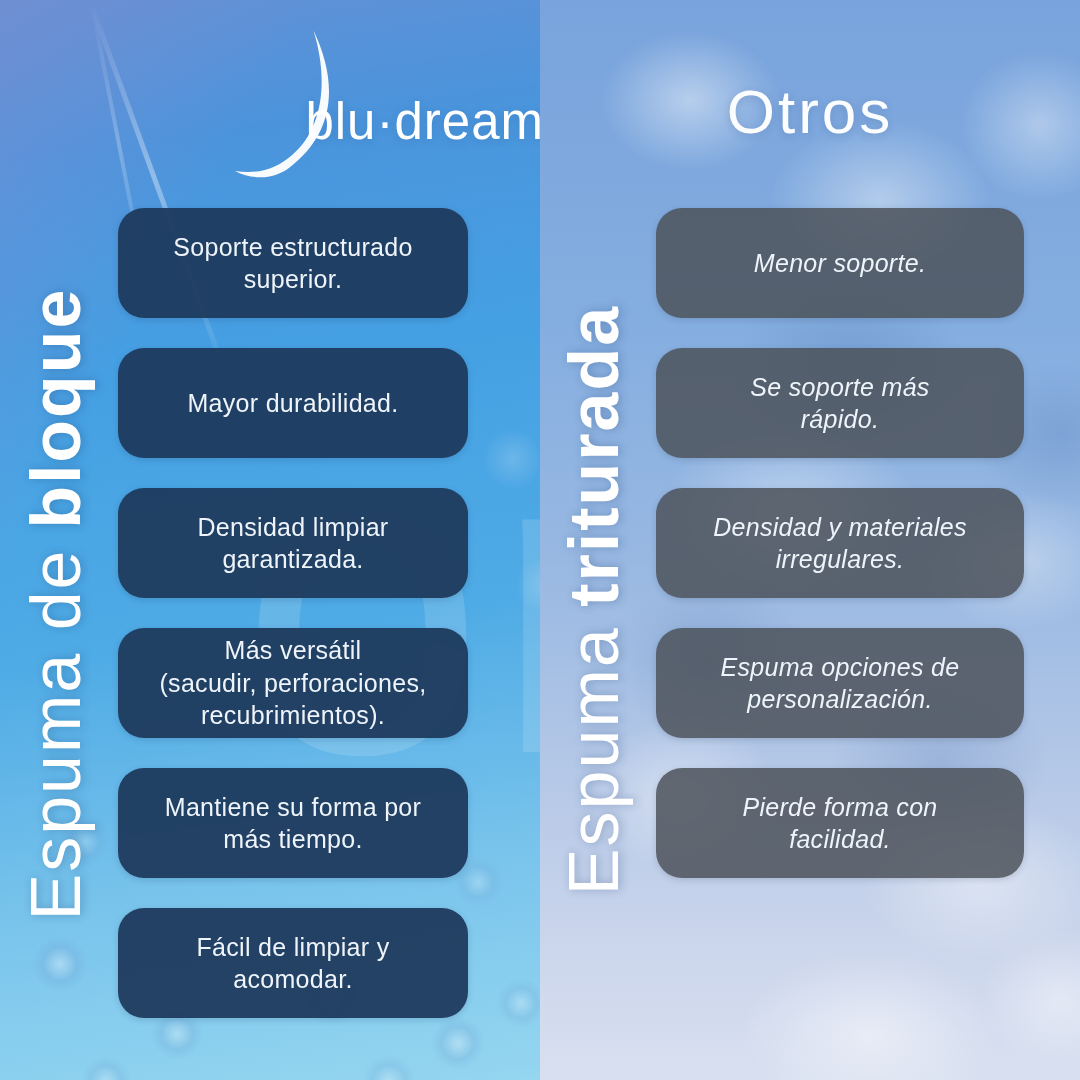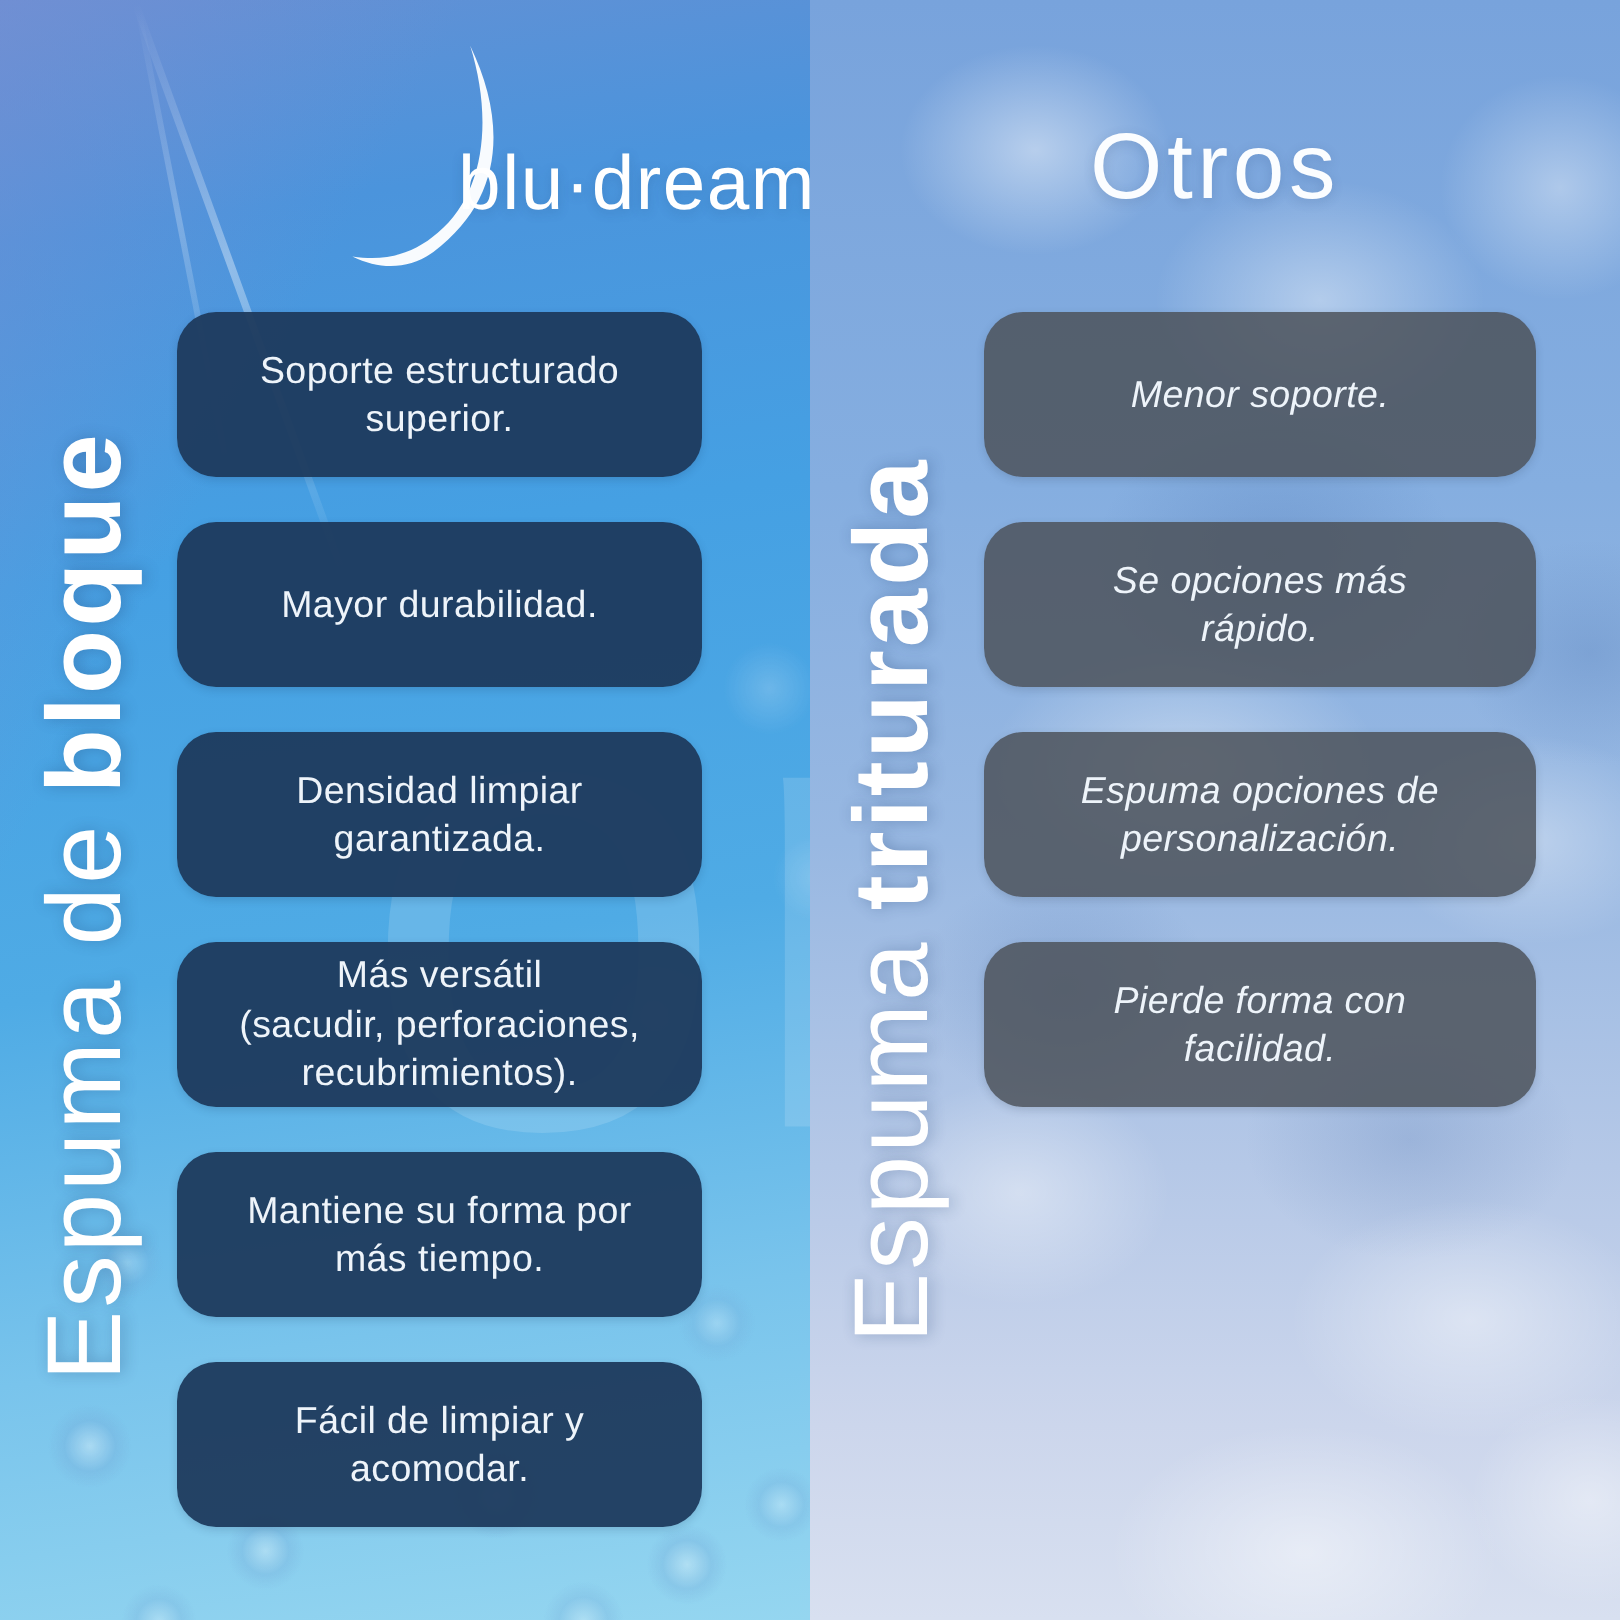--- a/index.html
+++ b/index.html
@@ -137,22 +137,24 @@
     <div class="shreds"></div>
 
     <h1 class="otros">Otros</h1>
 
     <div class="side-label">
       <span>Espuma</span><span class="bold">triturada</span>
     </div>
 
     <div class="cards">
       <div class="card gray">Menor soporte.</div>
-      <div class="card gray">Se opciones más
+      <div class="card gray">Se soporte más
 rápido.</div>
+      <div class="card gray">Densidad y materiales
+irregulares.</div>
       <div class="card gray">Espuma opciones de
 personalización.</div>
       <div class="card gray">Pierde forma con
 facilidad.</div>
     </div>
   </section>
 
 </div>
 
 </body></html>

